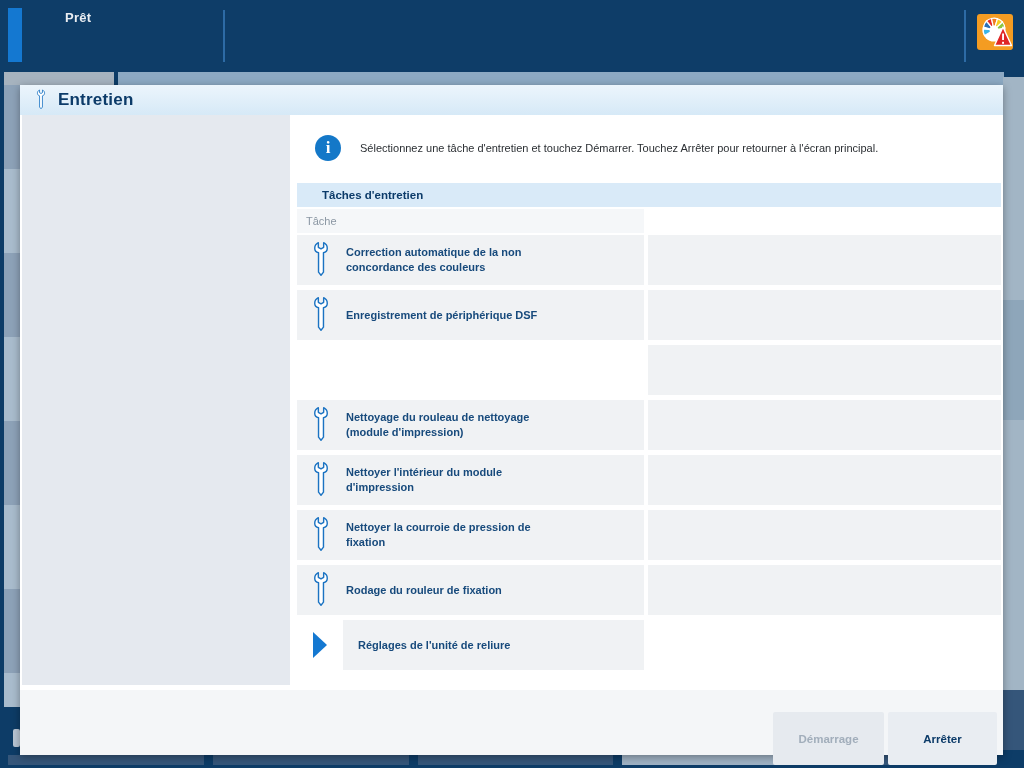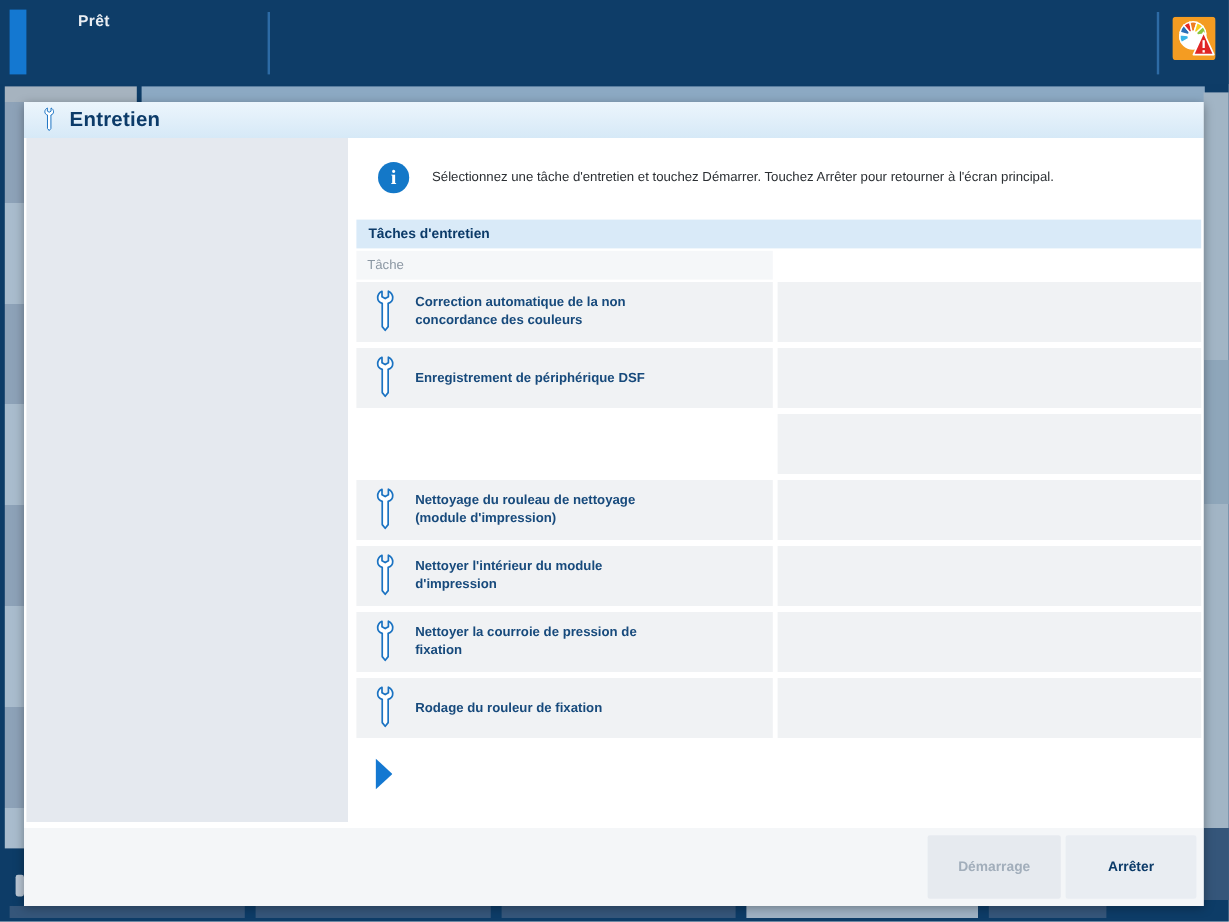--- a/index.html
+++ b/index.html
@@ -43,21 +43,21 @@
 
   .dialog-main { left:271px; top:30px; width:712px; height:575px; background:#ffffff; }
 
   .info-row { position:absolute; left:0; top:0; width:712px; height:64px; }
   .info-icon { position:absolute; left:24px; top:20px; width:26px; height:26px; border-radius:50%;
     background:#1478c8; color:#ffffff; font-family:"Liberation Serif",serif; font-weight:bold;
     font-size:17px; text-align:center; line-height:25px; }
   .info-text { position:absolute; left:69px; top:27px; width:620px; color:#2b2f33; font-size:11px; }
 
   .section-header { position:absolute; left:6px; top:68px; width:704px; height:24px; background:#d9eaf8;
-    color:#0c3b69; font-size:11.5px; font-weight:bold; line-height:24px; padding-left:10px; }
+    color:#0c3b69; font-size:11.5px; font-weight:bold; line-height:24px; padding-left:25px; }
 
   .col-header { position:absolute; left:6px; top:94px; width:704px; height:24px; display:flex;flex-direction:column; }
   .col-header .cell-l { width:347px; height:24px; background:#f5f7f9; color:#8b97a3; font-size:11px;
     line-height:24px; padding-left:9px; }
   .col-header .gap { width:4px; }
   .col-header .cell-r { width:353px; height:24px; background:#f5f7f9; }
 
   .task-rows { position:absolute; left:6px; top:120px; width:704px; }
   .row { position:relative; height:50px; margin-bottom:5px; }
   .row .cell-l { position:absolute; left:0; top:0; width:347px; height:50px; background:#f0f2f4;
@@ -65,21 +65,21 @@
   .row .cell-r { position:absolute; left:351px; top:0; width:353px; height:50px; background:#f0f2f4; }
   .row .wrench-wrap { margin-left:16px; width:17px; height:40px; flex:none; display:flex; align-items:center; }
   .row .row-label { margin-left:16px; color:#174a7c; font-size:11px; font-weight:bold;
     line-height:15px; white-space:pre-line; }
   .row .arrow-wrap { position:absolute; left:16px; top:12px; width:14px; height:26px; display:none; }
   .row.indented .cell-l { left:46px; width:301px; }
   .row.indented .cell-l .row-label { margin-left:15px; }
   .row.indented .arrow-wrap { display:block; }
 
   .dialog-footer { left:0; top:605px; width:983px; height:65px; background:#f4f6f8; }
-  .btn { position:absolute; top:6px; height:53px; border:none; border-radius:2px;
+  .btn { position:absolute; top:22px; height:53px; border:none; border-radius:2px;
     font-family:"Liberation Sans",sans-serif; font-size:11.5px; font-weight:bold; cursor:pointer; }
   .btn-start { left:753px; width:111px; background:#e6eaef; color:#a2aebb; }
   .btn-stop  { left:868px; width:109px; background:#e9edf2; color:#0c3b69; }
 </style>
 </head>
 <body>
 
 <svg width="0" height="0" style="position:absolute">
   <defs>
     <symbol id="wrench" viewBox="0 0 16 40">
@@ -240,20 +240,24 @@
     </div>
     <div class="cell-r"></div>
   </div>
 
   <div class="row indented">
     <div class="arrow-wrap">
       <svg viewBox="0 0 14 26" width="14" height="26">
               <polygon points="0,0 14,13 0,26" fill="#1478d1"></polygon>
             </svg>
     </div>
+    <div class="cell-l">
+
+      <span class="row-label">Réglages de l'unité de reliure</span>
+    </div>
 
   </div>
 </div>
   </div>
 
   <div class="abs dialog-footer">
     <button class="btn btn-start" disabled="">Démarrage</button>
     <button class="btn btn-stop">Arrêter</button>
   </div>
 </div>

